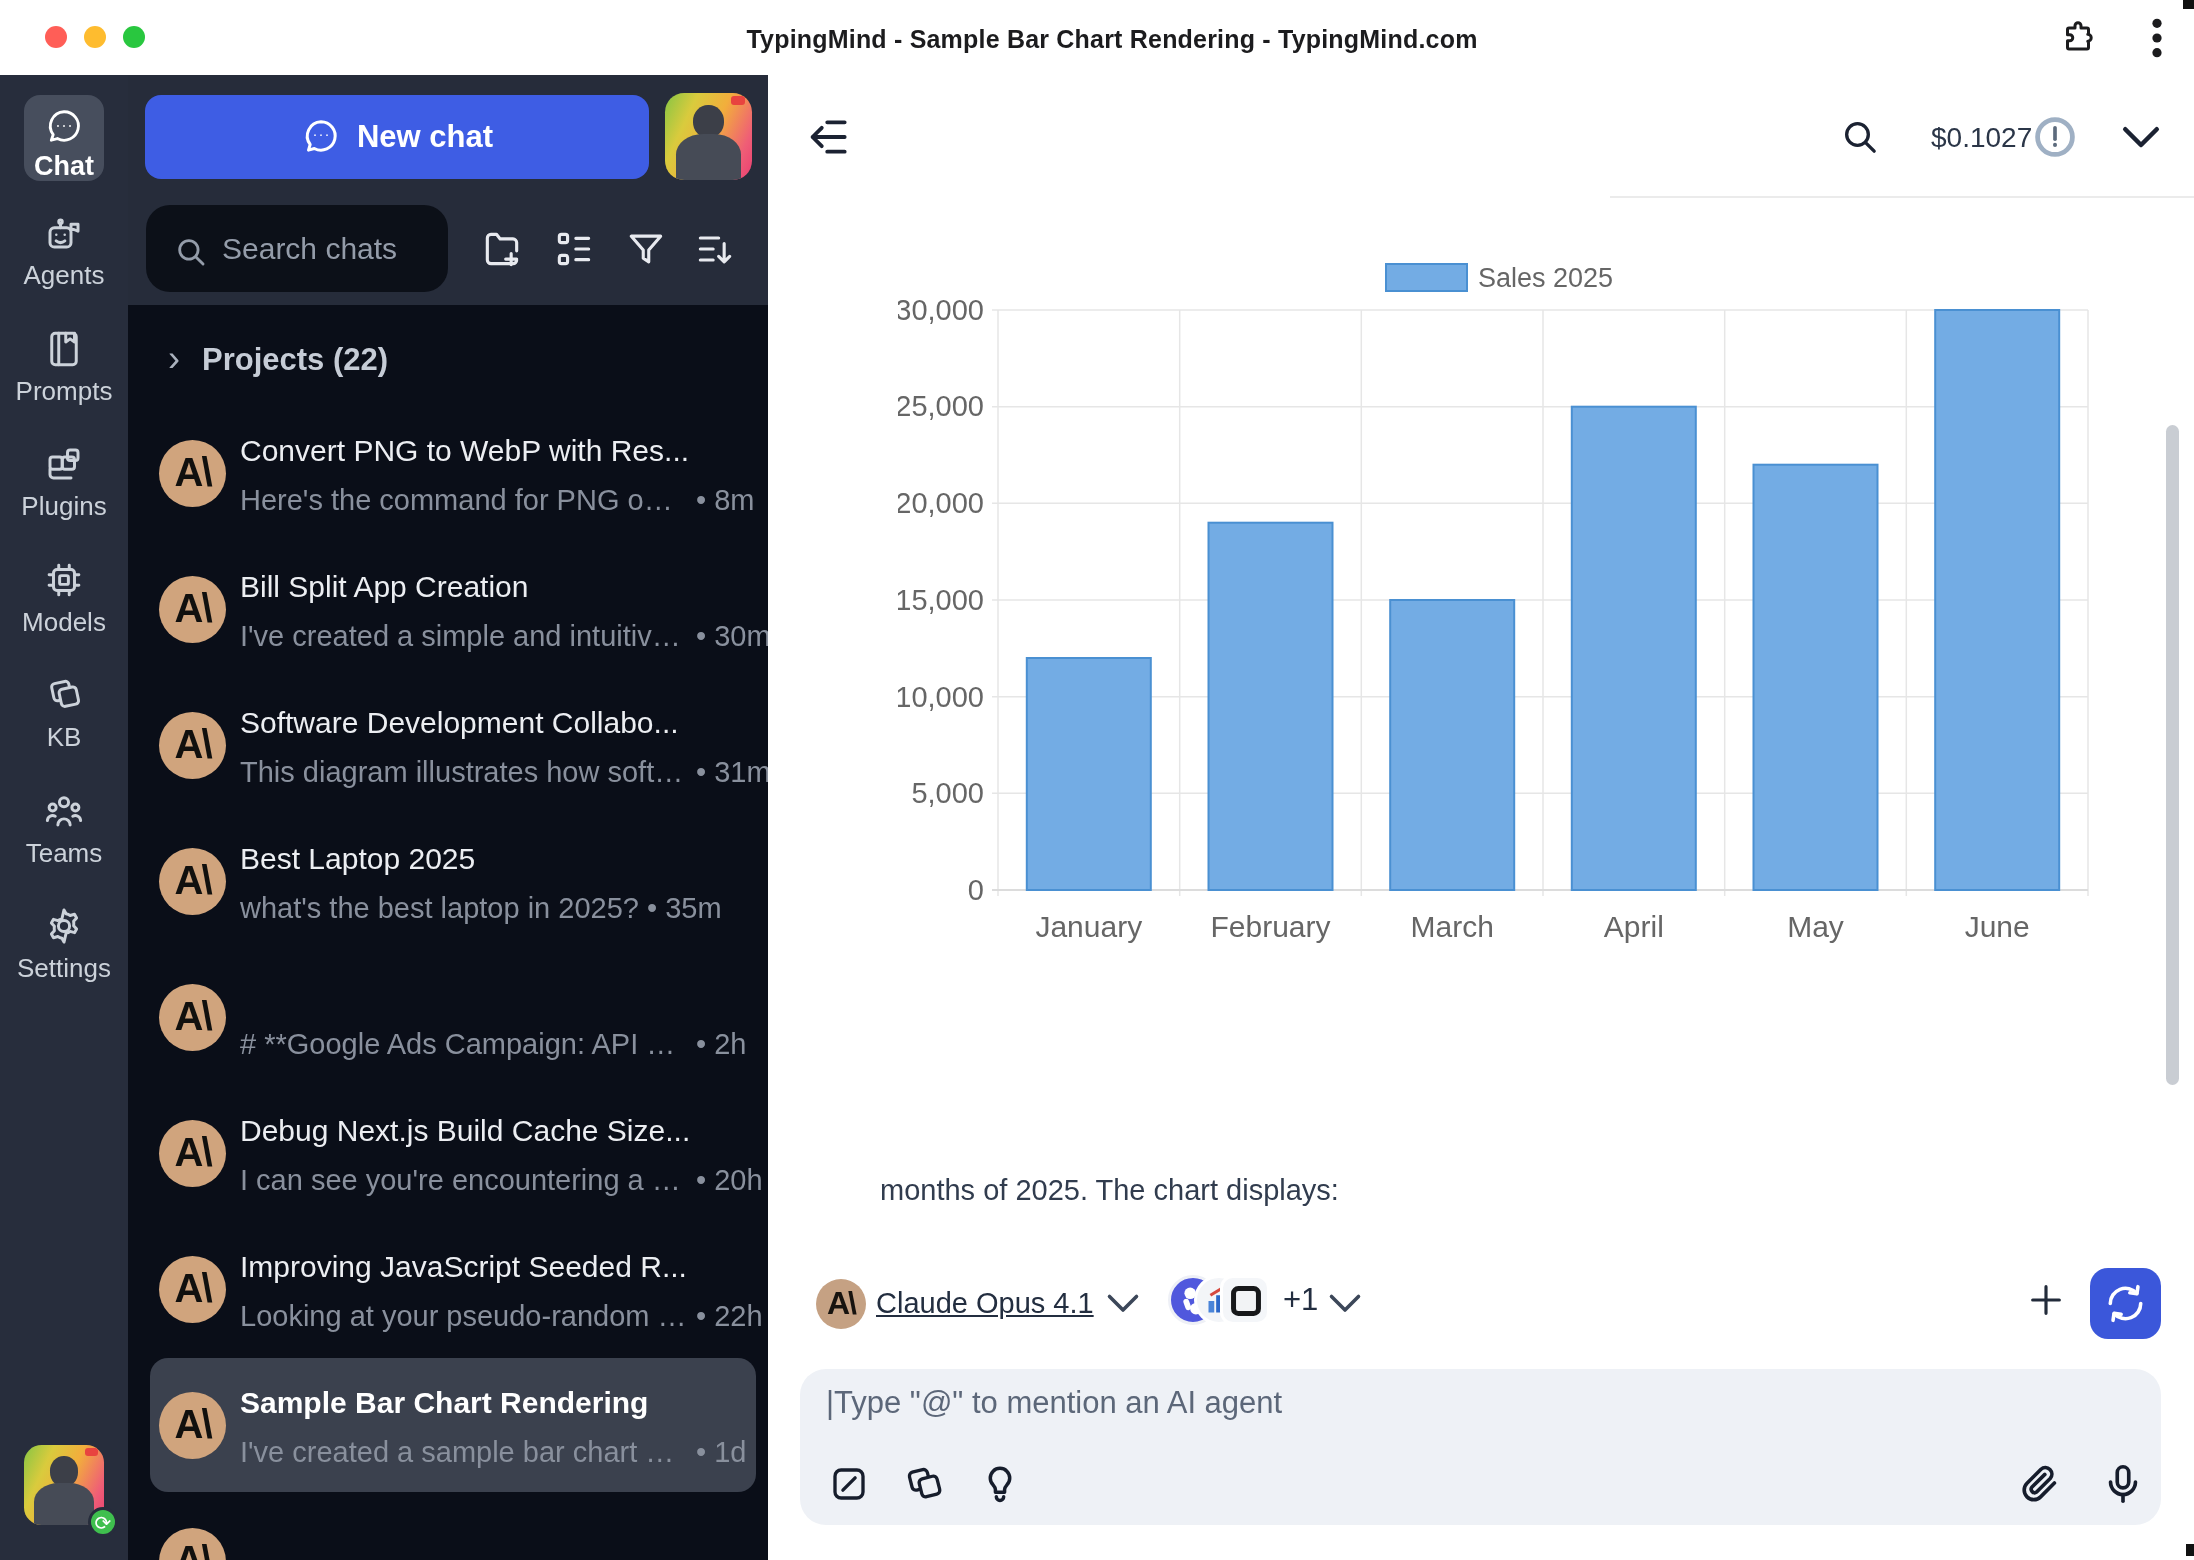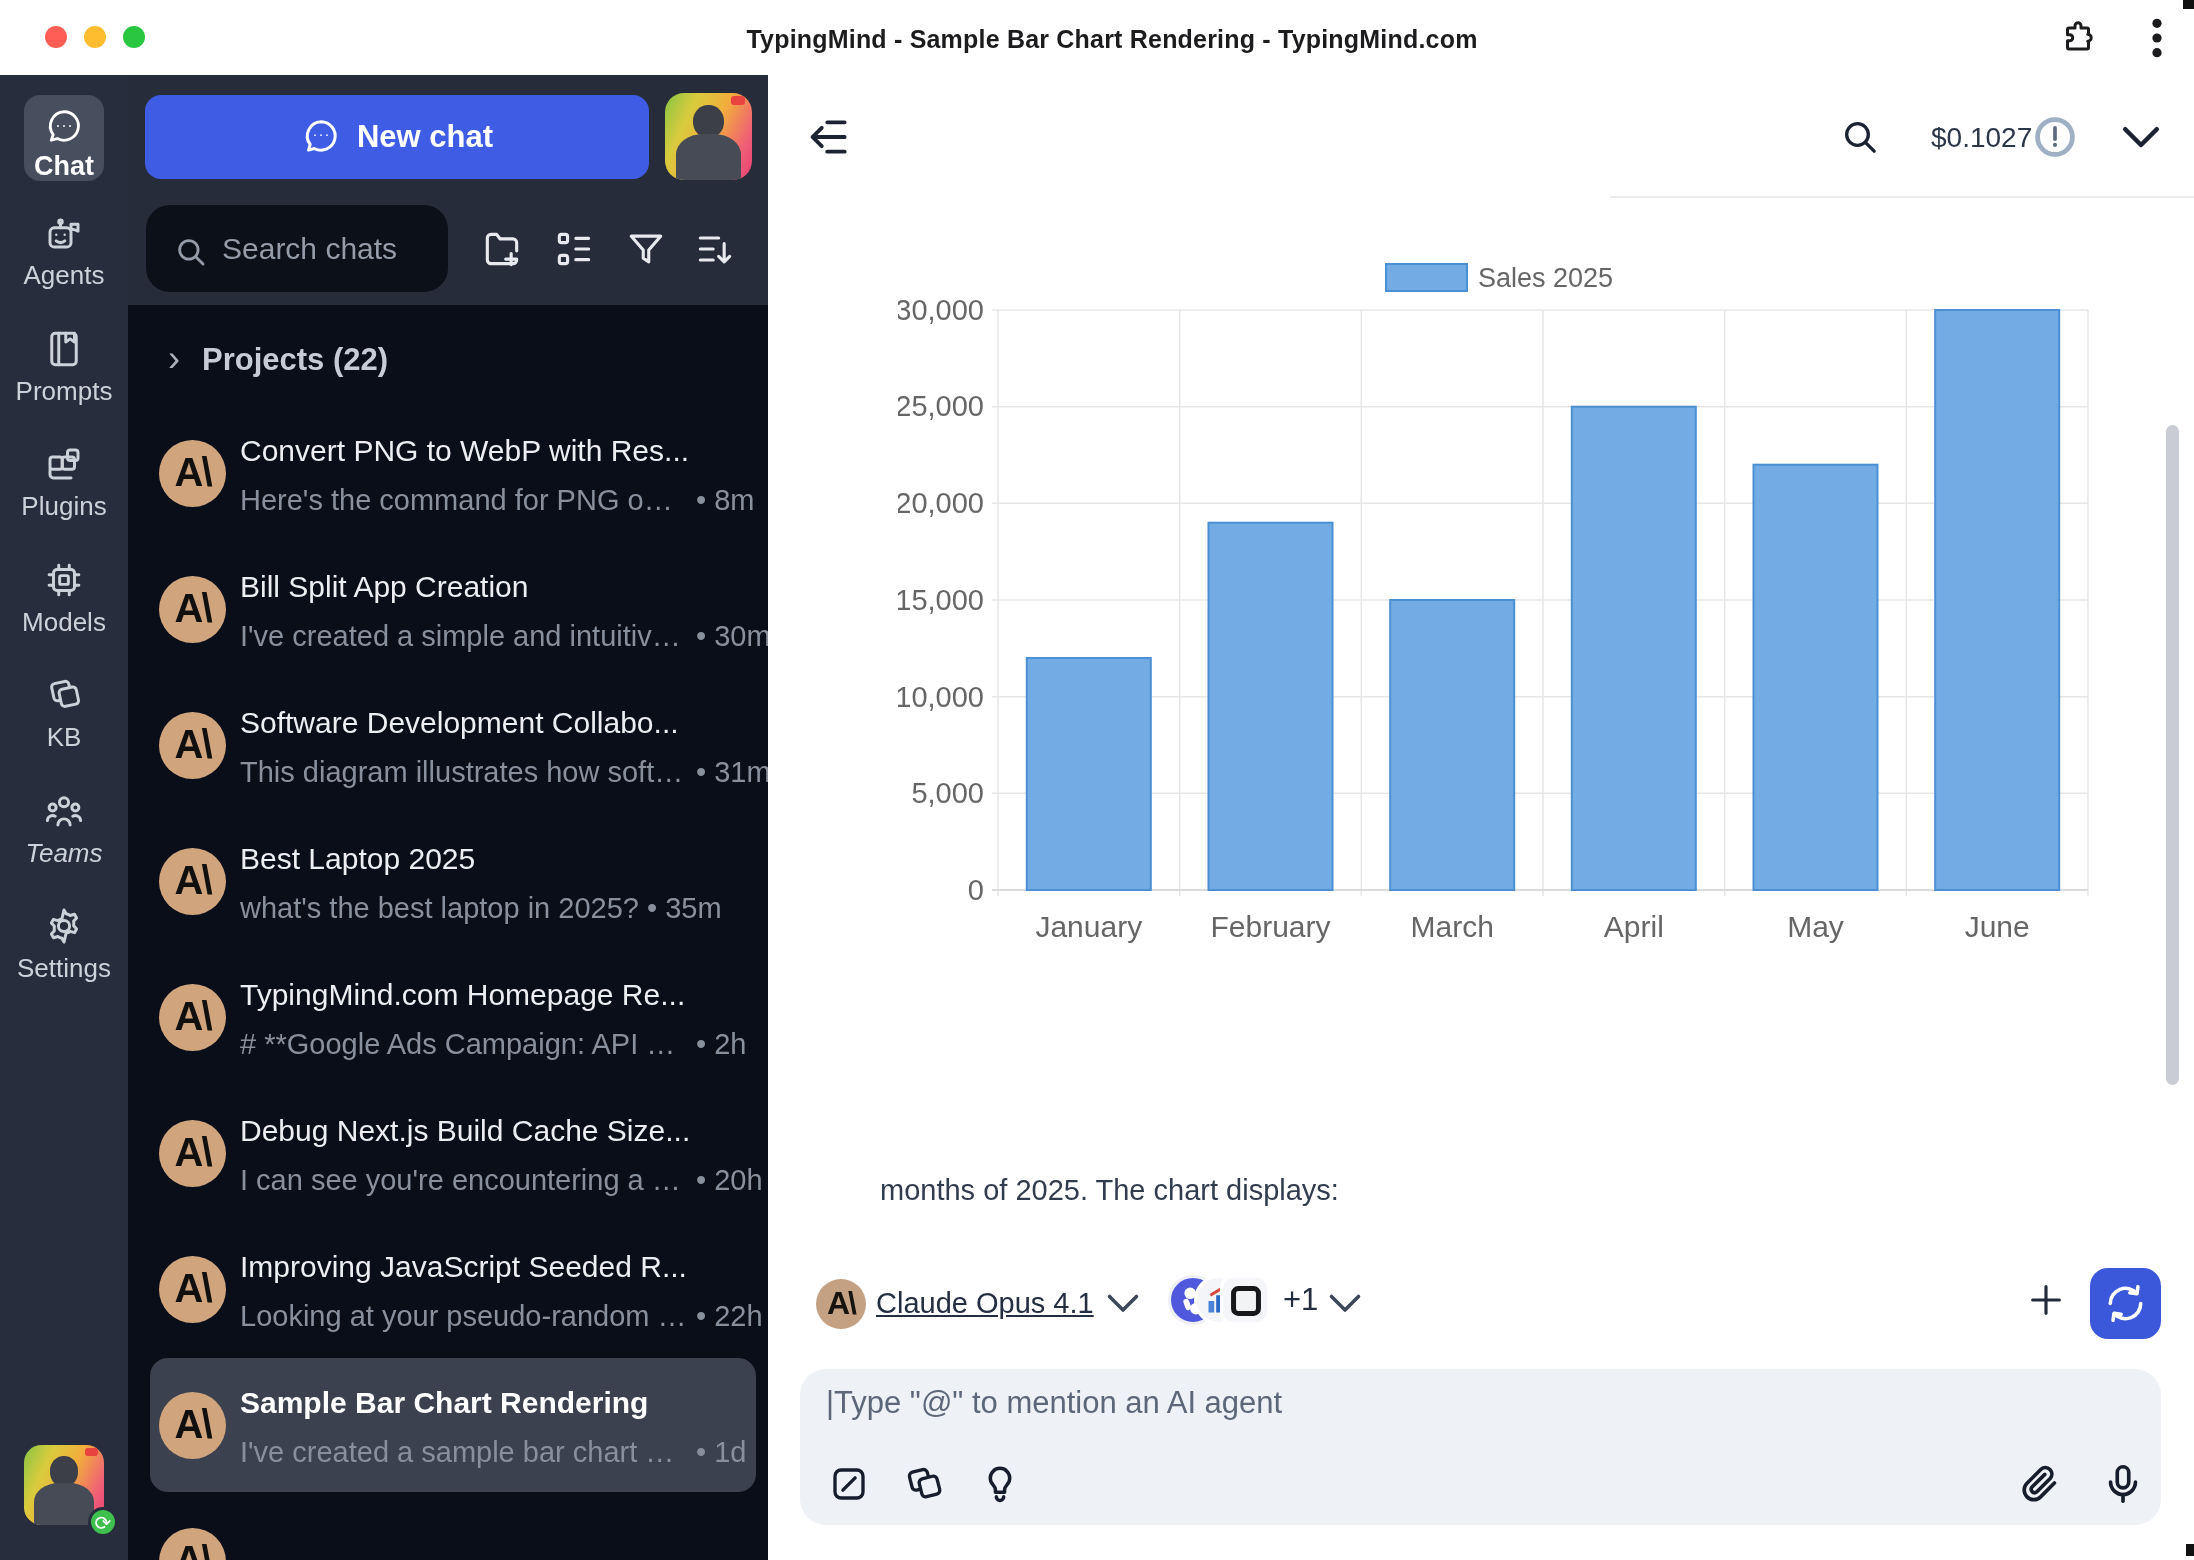--- a/index.html
+++ b/index.html
@@ -146,21 +146,21 @@
     </div>
     <div class="railitem" style="top:599px;">
       <svg width="42" height="42" viewBox="0 0 24 24" fill="none" stroke="#ccd2da" stroke-width="1.7" stroke-linecap="round" stroke-linejoin="round">
         <g transform="rotate(-12 12 12)">
             <rect x="6" y="4.5" width="10" height="10" rx="2"></rect>
             <rect x="9.5" y="8.5" width="10" height="10" rx="2" fill="#272d3c"></rect>
           </g>
       </svg>
       <div class="raillabel">KB</div>
     </div>
-    <div class="railitem" style="top:715px;font-style:italic;">
+    <div class="railitem" style="top:715px;">
       <svg width="42" height="42" viewBox="0 0 24 24" fill="none" stroke="#ccd2da" stroke-width="1.7" stroke-linecap="round" stroke-linejoin="round">
         <circle cx="12" cy="7" r="2.6"></circle>
         <path d="M8.5 20 a3.5 3.5 0 0 1 7 0"></path>
         <circle cx="5.5" cy="10" r="2"></circle>
           <path d="M2.5 17.5 a3 3 0 0 1 4.5 -2.5"></path>
         <circle cx="18.5" cy="10" r="2"></circle>
           <path d="M21.5 17.5 a3 3 0 0 0 -4.5 -2.5"></path>
       </svg>
       <div class="raillabel">Teams</div>
     </div>
@@ -227,21 +227,20 @@
         <div class="ititle">Software Development Collabo...</div>
         <div class="iprev"><span class="ptxt">This diagram illustrates how software t</span><span class="itime">• 31m</span></div>
       </div>
       <div class="item" style="top:509px;">
         <div class="cavatar">A\</div>
         <div class="ititle">Best Laptop 2025</div>
         <div class="iprev"><span class="ptxt">what's the best laptop in 2025?</span><span class="itime">• 35m</span></div>
       </div>
       <div class="item" style="top:645px;">
         <div class="cavatar">A\</div>
-        <div class="ititle">TypingMind.com Homepage Re...</div>
         <div class="iprev"><span class="ptxt"># **Google Ads Campaign: API Key Us</span><span class="itime">• 2h</span></div>
       </div>
       <div class="item" style="top:781px;">
         <div class="cavatar">A\</div>
         <div class="ititle">Debug Next.js Build Cache Size...</div>
         <div class="iprev"><span class="ptxt">I can see you're encountering a Next.js</span><span class="itime">• 20h</span></div>
       </div>
       <div class="item" style="top:917px;">
         <div class="cavatar">A\</div>
         <div class="ititle">Improving JavaScript Seeded R...</div>

